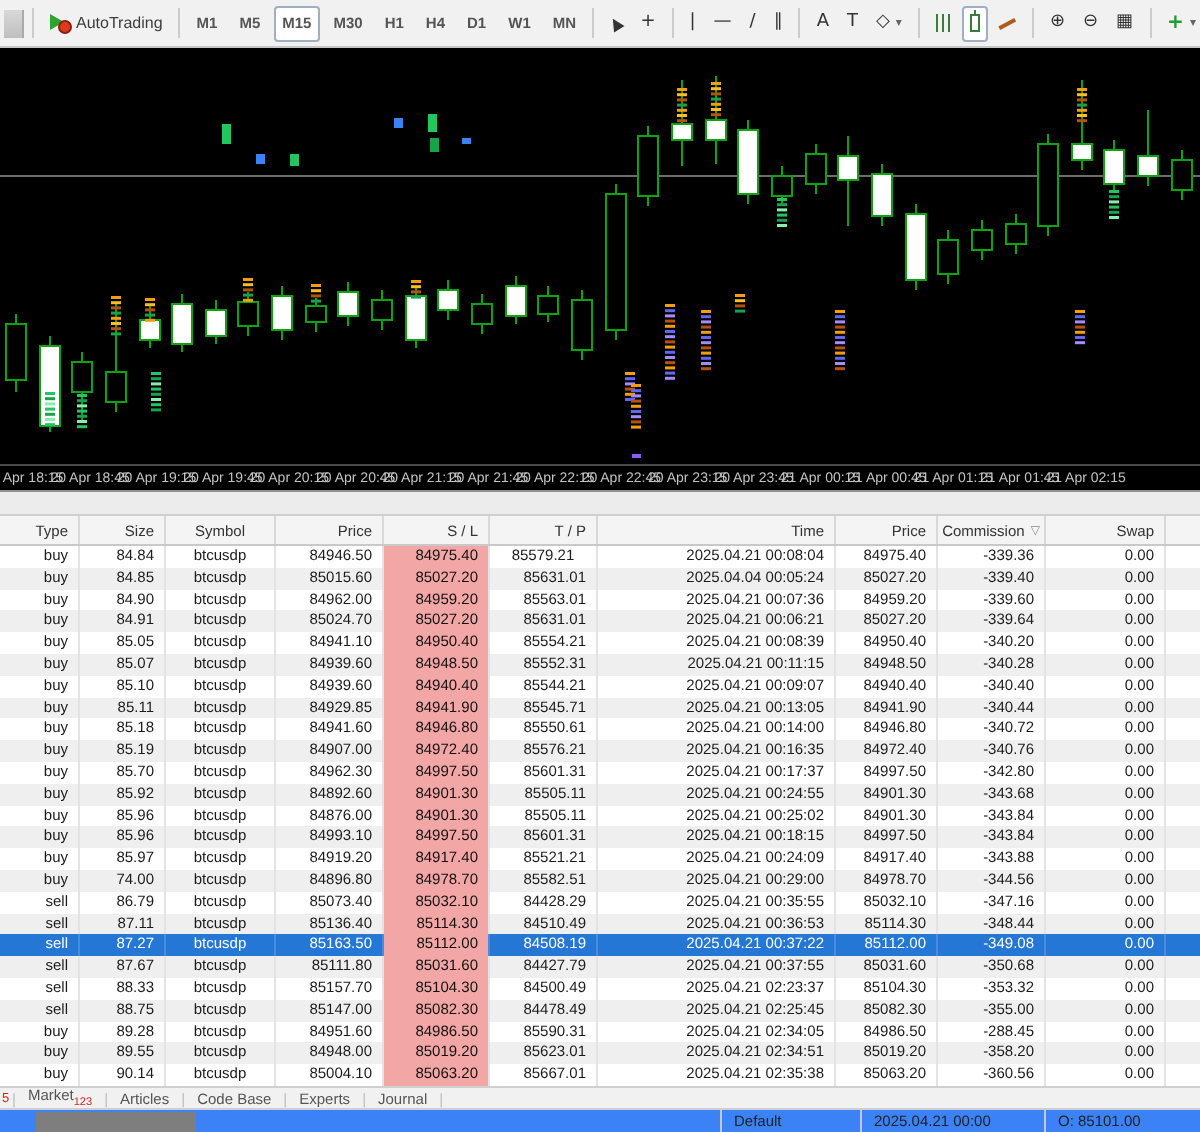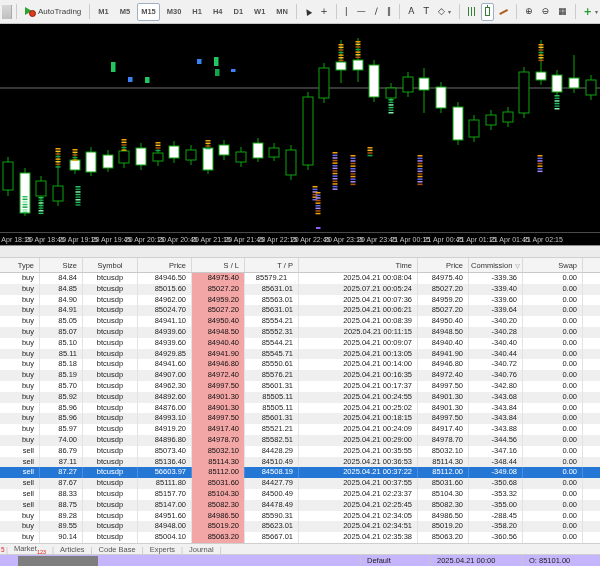--- a/index.html
+++ b/index.html
@@ -54,21 +54,21 @@
   .td.fill{flex:1;border-right:none}
 
   
   .tabs{height:11px;background:#f1f1f1;border-top:1px solid #cfcfcf;display:flex;align-items:center;font-size:7.5px;color:#555;padding-left:1px;flex:0 0 11px}
   .tab{padding:0 6px;white-space:nowrap}
   .tab .badge{color:#d22;font-size:5.5px;vertical-align:sub}
   .tab-div{color:#bdbdbd}
   .tab-clip{color:#d22;font-size:6.5px;width:5px;overflow:hidden;display:inline-block}
 
   
-  .statusbar{height:12px;background:#c4b5fd;border-top:1px solid #cfcfcf;display:flex;align-items:flex-start;font-size:7.5px;color:#222;flex:1;position:relative}
+  .statusbar{height:12px;background:#3b82f6;border-top:1px solid #cfcfcf;display:flex;align-items:flex-start;font-size:7.5px;color:#222;flex:1;position:relative}
   .sb-cell{height:100%;display:flex;align-items:center;padding:0 6px;border-left:1px solid #c6c6c6;white-space:nowrap;overflow:hidden}
   .sb-spacer{flex:1}
   .sb-dark{position:absolute;left:18px;top:1px;width:80px;height:11px;background:#7e7e7e}
 </style>
 </head>
 <body>
 
 <div class="app">
 
   <div class="toolbar">
@@ -435,21 +435,21 @@
           <div class="td align-right" style="width: 60px; flex: 0 0 60px;">0.00</div>
           <div class="td fill"></div>
         </div>
         <div class="tr alt">
           <div class="td align-right" style="width: 40px; flex: 0 0 40px;">buy</div>
           <div class="td align-right" style="width: 43px; flex: 0 0 43px;">84.85</div>
           <div class="td align-center" style="width: 55px; flex: 0 0 55px;">btcusdp</div>
           <div class="td align-right" style="width: 54px; flex: 0 0 54px;">85015.60</div>
           <div class="td align-right sl" style="width: 53px; flex: 0 0 53px;">85027.20</div>
           <div class="td align-right" style="width: 54px; flex: 0 0 54px;">85631.01</div>
-          <div class="td align-right" style="width: 119px; flex: 0 0 119px;">2025.07.21 00:05:24</div>
+          <div class="td align-right" style="width: 119px; flex: 0 0 119px;">2025.04.04 00:05:24</div>
           <div class="td align-right" style="width: 51px; flex: 0 0 51px;">85027.20</div>
           <div class="td align-right" style="width: 54px; flex: 0 0 54px;">-339.40</div>
           <div class="td align-right" style="width: 60px; flex: 0 0 60px;">0.00</div>
           <div class="td fill"></div>
         </div>
         <div class="tr">
           <div class="td align-right" style="width: 40px; flex: 0 0 40px;">buy</div>
           <div class="td align-right" style="width: 43px; flex: 0 0 43px;">84.90</div>
           <div class="td align-center" style="width: 55px; flex: 0 0 55px;">btcusdp</div>
           <div class="td align-right" style="width: 54px; flex: 0 0 54px;">84962.00</div>
@@ -653,21 +653,21 @@
           <div class="td align-right" style="width: 119px; flex: 0 0 119px;">2025.04.21 00:36:53</div>
           <div class="td align-right" style="width: 51px; flex: 0 0 51px;">85114.30</div>
           <div class="td align-right" style="width: 54px; flex: 0 0 54px;">-348.44</div>
           <div class="td align-right" style="width: 60px; flex: 0 0 60px;">0.00</div>
           <div class="td fill"></div>
         </div>
         <div class="tr sel">
           <div class="td align-right" style="width: 40px; flex: 0 0 40px;">sell</div>
           <div class="td align-right" style="width: 43px; flex: 0 0 43px;">87.27</div>
           <div class="td align-center" style="width: 55px; flex: 0 0 55px;">btcusdp</div>
-          <div class="td align-right" style="width: 54px; flex: 0 0 54px;">56603.97</div>
+          <div class="td align-right" style="width: 54px; flex: 0 0 54px;">85163.50</div>
           <div class="td align-right sl" style="width: 53px; flex: 0 0 53px;">85112.00</div>
           <div class="td align-right" style="width: 54px; flex: 0 0 54px;">84508.19</div>
           <div class="td align-right" style="width: 119px; flex: 0 0 119px;">2025.04.21 00:37:22</div>
           <div class="td align-right" style="width: 51px; flex: 0 0 51px;">85112.00</div>
           <div class="td align-right" style="width: 54px; flex: 0 0 54px;">-349.08</div>
           <div class="td align-right" style="width: 60px; flex: 0 0 60px;">0.00</div>
           <div class="td fill"></div>
         </div>
         <div class="tr alt">
           <div class="td align-right" style="width: 40px; flex: 0 0 40px;">sell</div>

